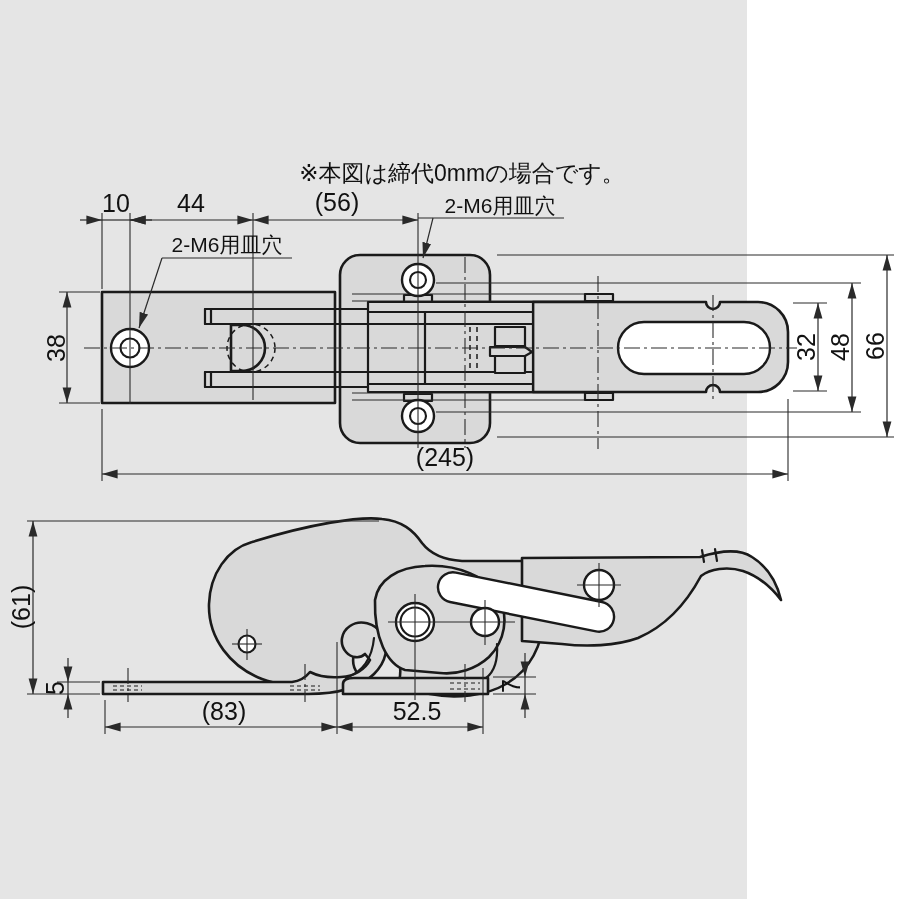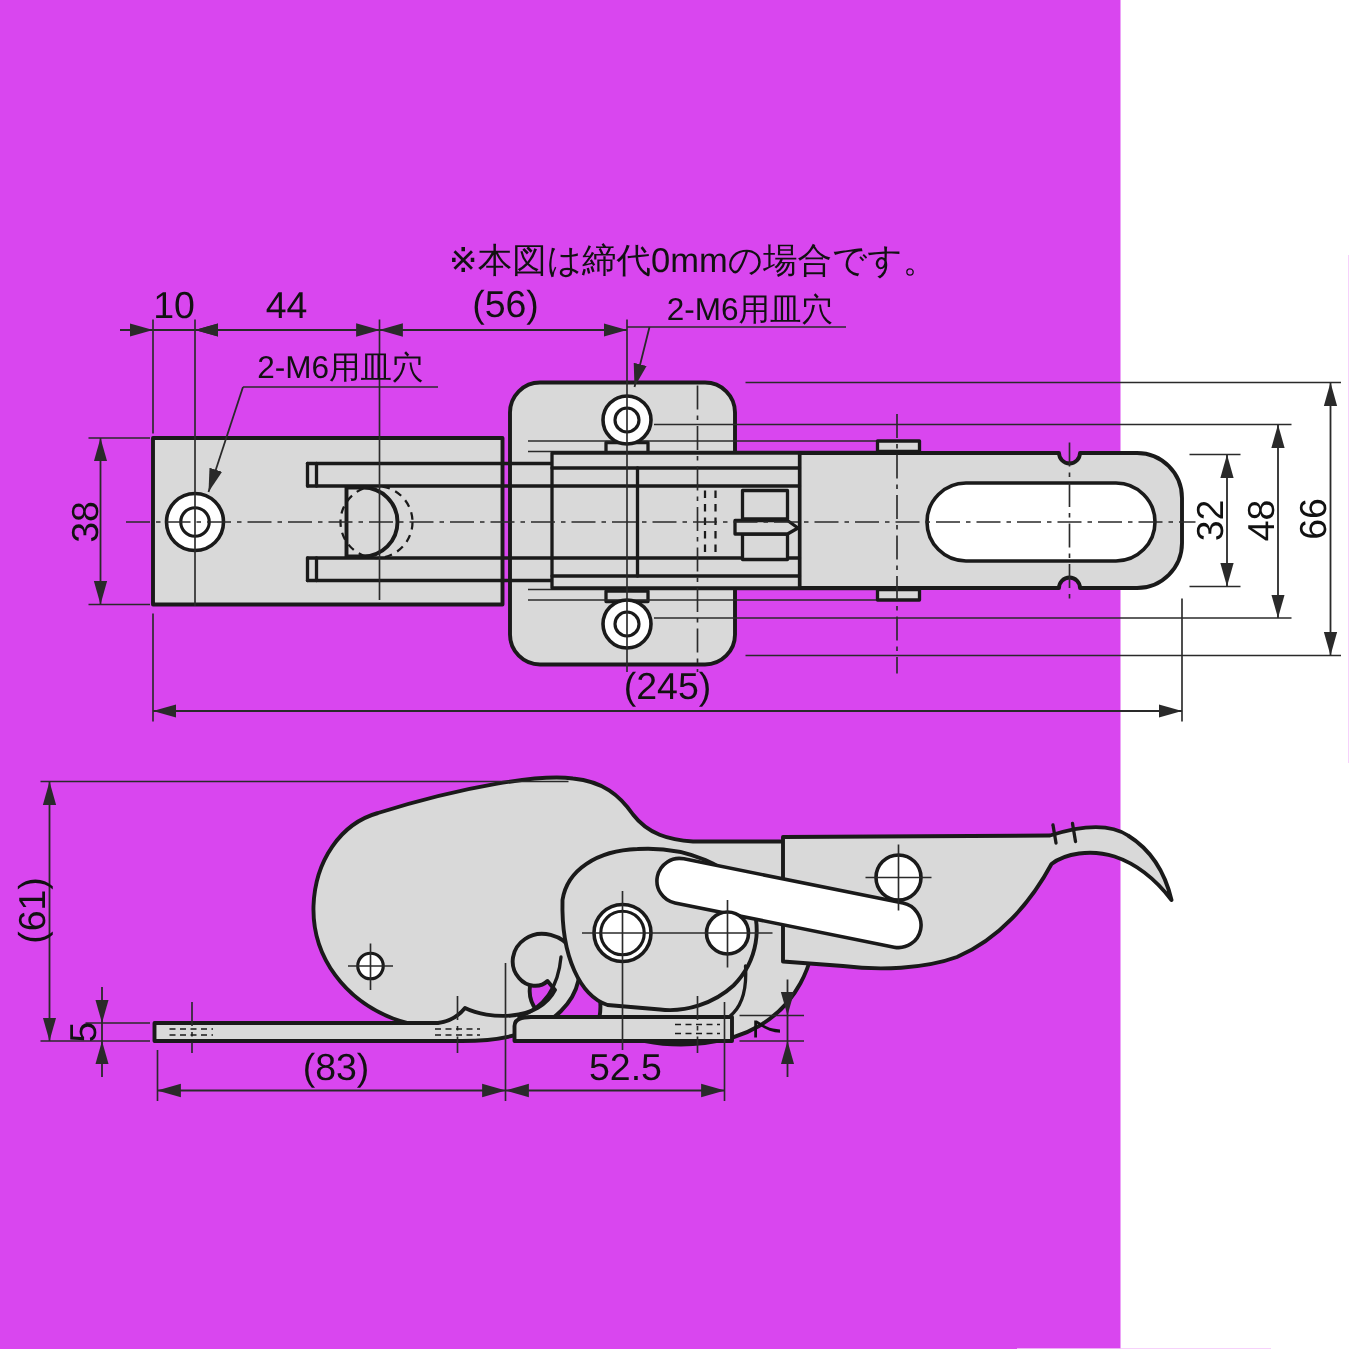--- a/index.html
+++ b/index.html
@@ -1,16 +1,16 @@
 <!DOCTYPE html>
 <html><head>
 <meta charset="utf-8">
 <style>
   html,body{margin:0;padding:0;background:#ffffff;}
-  .stage{width:747px;height:899px;background:#d946ef;position:relative;}
+  .stage{width:747px;height:899px;background:#e5e5e5;position:relative;}
   svg{display:block;}
   .p1{fill:#d9d9d9;stroke:#1a1a1a;stroke-width:2.6;stroke-linejoin:round;}
   .p2{fill:#d9d9d9;stroke:#1a1a1a;stroke-width:2.2;stroke-linejoin:round;}
   .ln{stroke:#1a1a1a;stroke-width:2.2;fill:none;stroke-linecap:round;}
   .ln3{stroke:#1a1a1a;stroke-width:2.6;fill:none;stroke-linecap:round;}
   .hole1{fill:#ffffff;stroke:#1a1a1a;stroke-width:2.4;}
   .hole2{fill:#ffffff;stroke:#1a1a1a;stroke-width:2.1;}
   .dim{stroke:#2a2a2a;stroke-width:1.2;fill:none;}
   .ext{stroke:#2a2a2a;stroke-width:1.1;fill:none;}
   .cl{stroke:#2a2a2a;stroke-width:1.1;fill:none;stroke-dasharray:16 4 3 4;}

